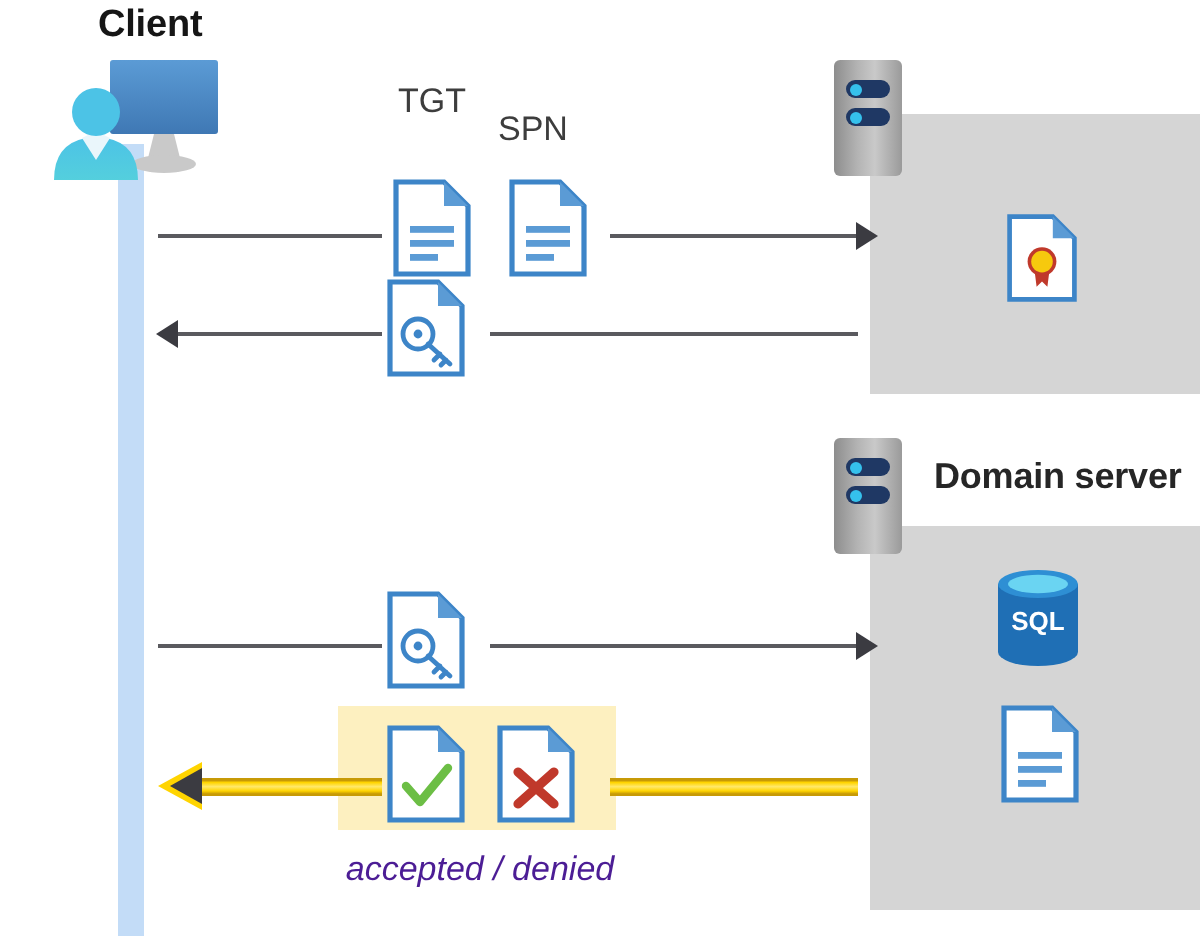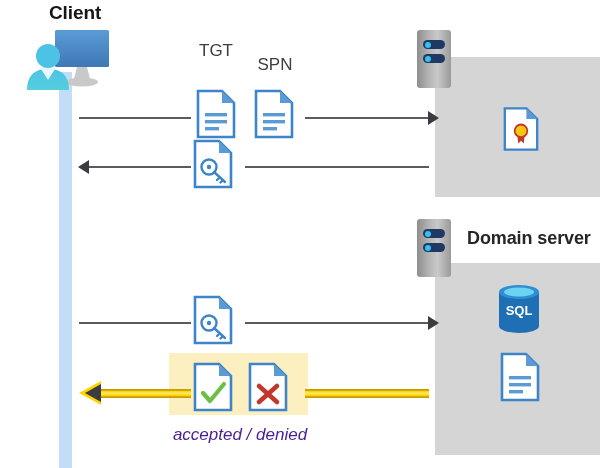--- a/index.html
+++ b/index.html
@@ -61,21 +61,21 @@
   #yarrow-in{left:68px;top:384px;width:0;height:0;
     border-top:9px solid transparent;border-bottom:9px solid transparent;
     border-right:16px solid #3b3b41;}
 
   
   #hl{left:152px;top:353px;width:139px;height:62px;background:#fdf0c0;}
 
   
   .smalllabel{color:#3d3d3d;font-size:17px;}
   #tgt{left:174px;top:41px;width:50px;text-align:center;}
-  #spn{left:232px;top:55px;width:52px;text-align:center;}
+  #spn{left:232px;top:55px;width:52px;}
   #accden{left:128px;top:425px;width:190px;text-align:center;font-size:17px;color:#4c1d95;font-style:italic;}
   #keytab{left:425px;top:412px;width:168px;text-align:center;font-size:17px;color:#3d3d3d;}
 
   
   .doc{width:40px;height:50px;}
   #doc-tgt{left:179px;top:89px;} #doc-spn{left:237px;top:89px;}
   #doc-key1{left:176px;top:139px;} #doc-key2{left:176px;top:295px;}
   #doc-ok{left:176px;top:362px;} #doc-no{left:231px;top:362px;}
   #doc-cert{left:486px;top:106px;width:36px;height:46px;}
   #doc-keytab{left:483px;top:352px;width:40px;height:50px;}

